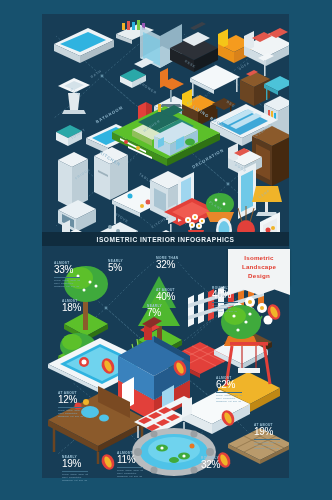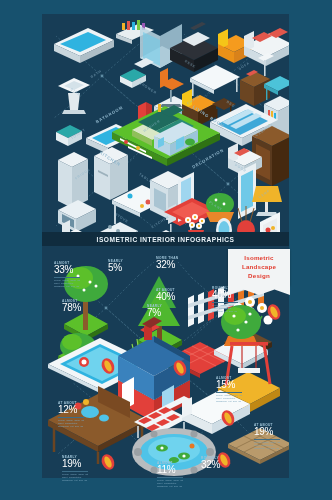--- a/index.html
+++ b/index.html
@@ -751,63 +751,63 @@
 
   <div class="stat" style="left:212px;top:286px;">
     <div class="cap">ROUGHLY</div>
     <div class="pct">40%</div>
     <div class="rule"></div>
     <div class="desc">Lorem ipsum dolor sit amet consectetur adipiscing elit sed do</div>
   </div>
 
   <div class="stat" style="left:62px;top:299px;">
     <div class="cap">ALMOST</div>
-    <div class="pct">78%</div>
+    <div class="pct">18%</div>
   </div>
 
   <div class="stat" style="left:156px;top:288px;">
     <div class="cap">AT ABOUT</div>
     <div class="pct">40%</div>
   </div>
 
   <div class="stat" style="left:147px;top:304px;">
     <div class="cap">NEARLY</div>
     <div class="pct">7%</div>
   </div>
 
 
-  <div class="stat" style="left:58px;top:391px;margin-top:10px;">
+  <div class="stat" style="left:58px;top:391px;">
     <div class="cap">AT ABOUT</div>
     <div class="pct">12%</div>
     <div class="rule"></div>
     <div class="desc">Lorem ipsum dolor sit amet consectetur adipiscing elit sed do</div>
   </div>
 
   <div class="stat" style="left:216px;top:376px;">
     <div class="cap">ALMOST</div>
-    <div class="pct">15%</div>
+    <div class="pct">62%</div>
     <div class="rule"></div>
     <div class="desc">Lorem ipsum dolor sit amet consectetur adipiscing elit sed do</div>
   </div>
 
   <div class="stat" style="left:254px;top:423px;">
     <div class="cap">AT ABOUT</div>
     <div class="pct">19%</div>
     <div class="rule"></div>
     <div class="desc">Lorem ipsum dolor sit amet consectetur adipiscing elit sed do</div>
   </div>
 
   <div class="stat" style="left:62px;top:455px;">
     <div class="cap">NEARLY</div>
     <div class="pct">19%</div>
     <div class="rule"></div>
     <div class="desc">Lorem ipsum dolor sit amet consectetur adipiscing elit sed do</div>
   </div>
 
-  <div class="stat" style="left:117px;top:461px;margin-left:40px;">
+  <div class="stat" style="left:117px;top:451px;">
     <div class="cap">ALMOST</div>
     <div class="pct">11%</div>
     <div class="rule"></div>
     <div class="desc">Lorem ipsum dolor sit amet consectetur adipiscing elit sed do</div>
   </div>
 
   <div class="stat" style="left:201px;top:456px;">
     <div class="cap">ROUGHLY</div>
     <div class="pct">32%</div>
   </div>

